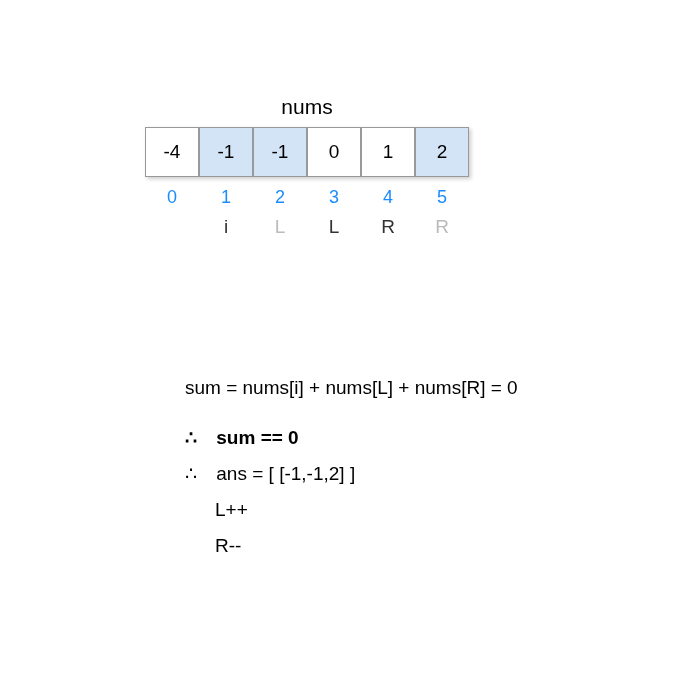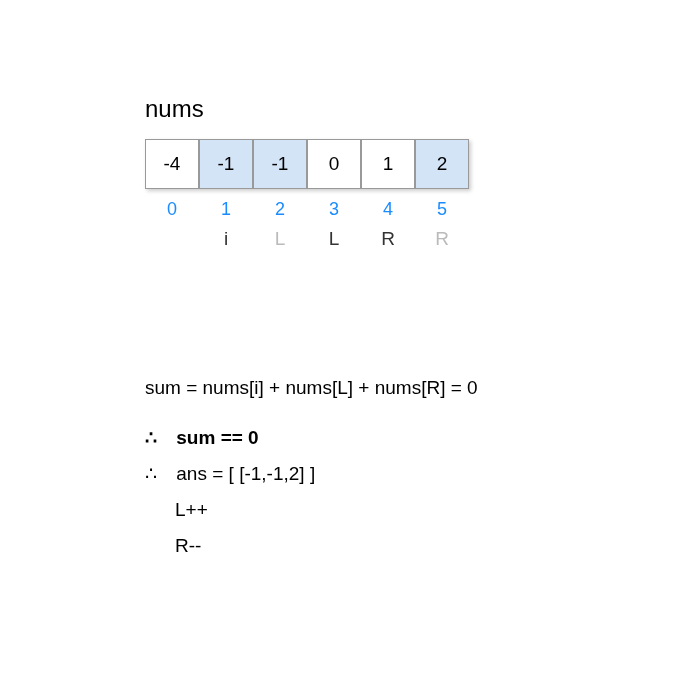--- a/index.html
+++ b/index.html
@@ -13,23 +13,23 @@
       background: white;
       font-family: "Comic Sans MS", cursive, sans-serif;
       position: relative;
     }
     .container {
       position: absolute;
       left: 145px;
       top: 95px;
     }
     .title {
-      text-align: left;
-      font-size: 24px;
-      margin-bottom: 16px;
+      text-align: center;
+      font-size: 21px;
+      margin-bottom: 8px;
       width: 324px;
     }
     .array-row {
       display: flex;
       box-shadow: 2px 2px 4px rgba(0,0,0,0.2);
     }
     .cell {
       width: 54px;
       height: 50px;
       border: 1px solid #999;
@@ -71,20 +71,21 @@
       top: 370px;
       font-size: 19px;
       line-height: 1.9;
     }
     .therefore {
       display: inline-block;
       width: 26px;
     }
     .exp-line {
       white-space: nowrap;
+      margin-left: 40px;
     }
     .indent {
       padding-left: 30px;
     }
   </style>
 </head>
 <body>
 
 <div class="container">
   <div class="title">nums</div>

